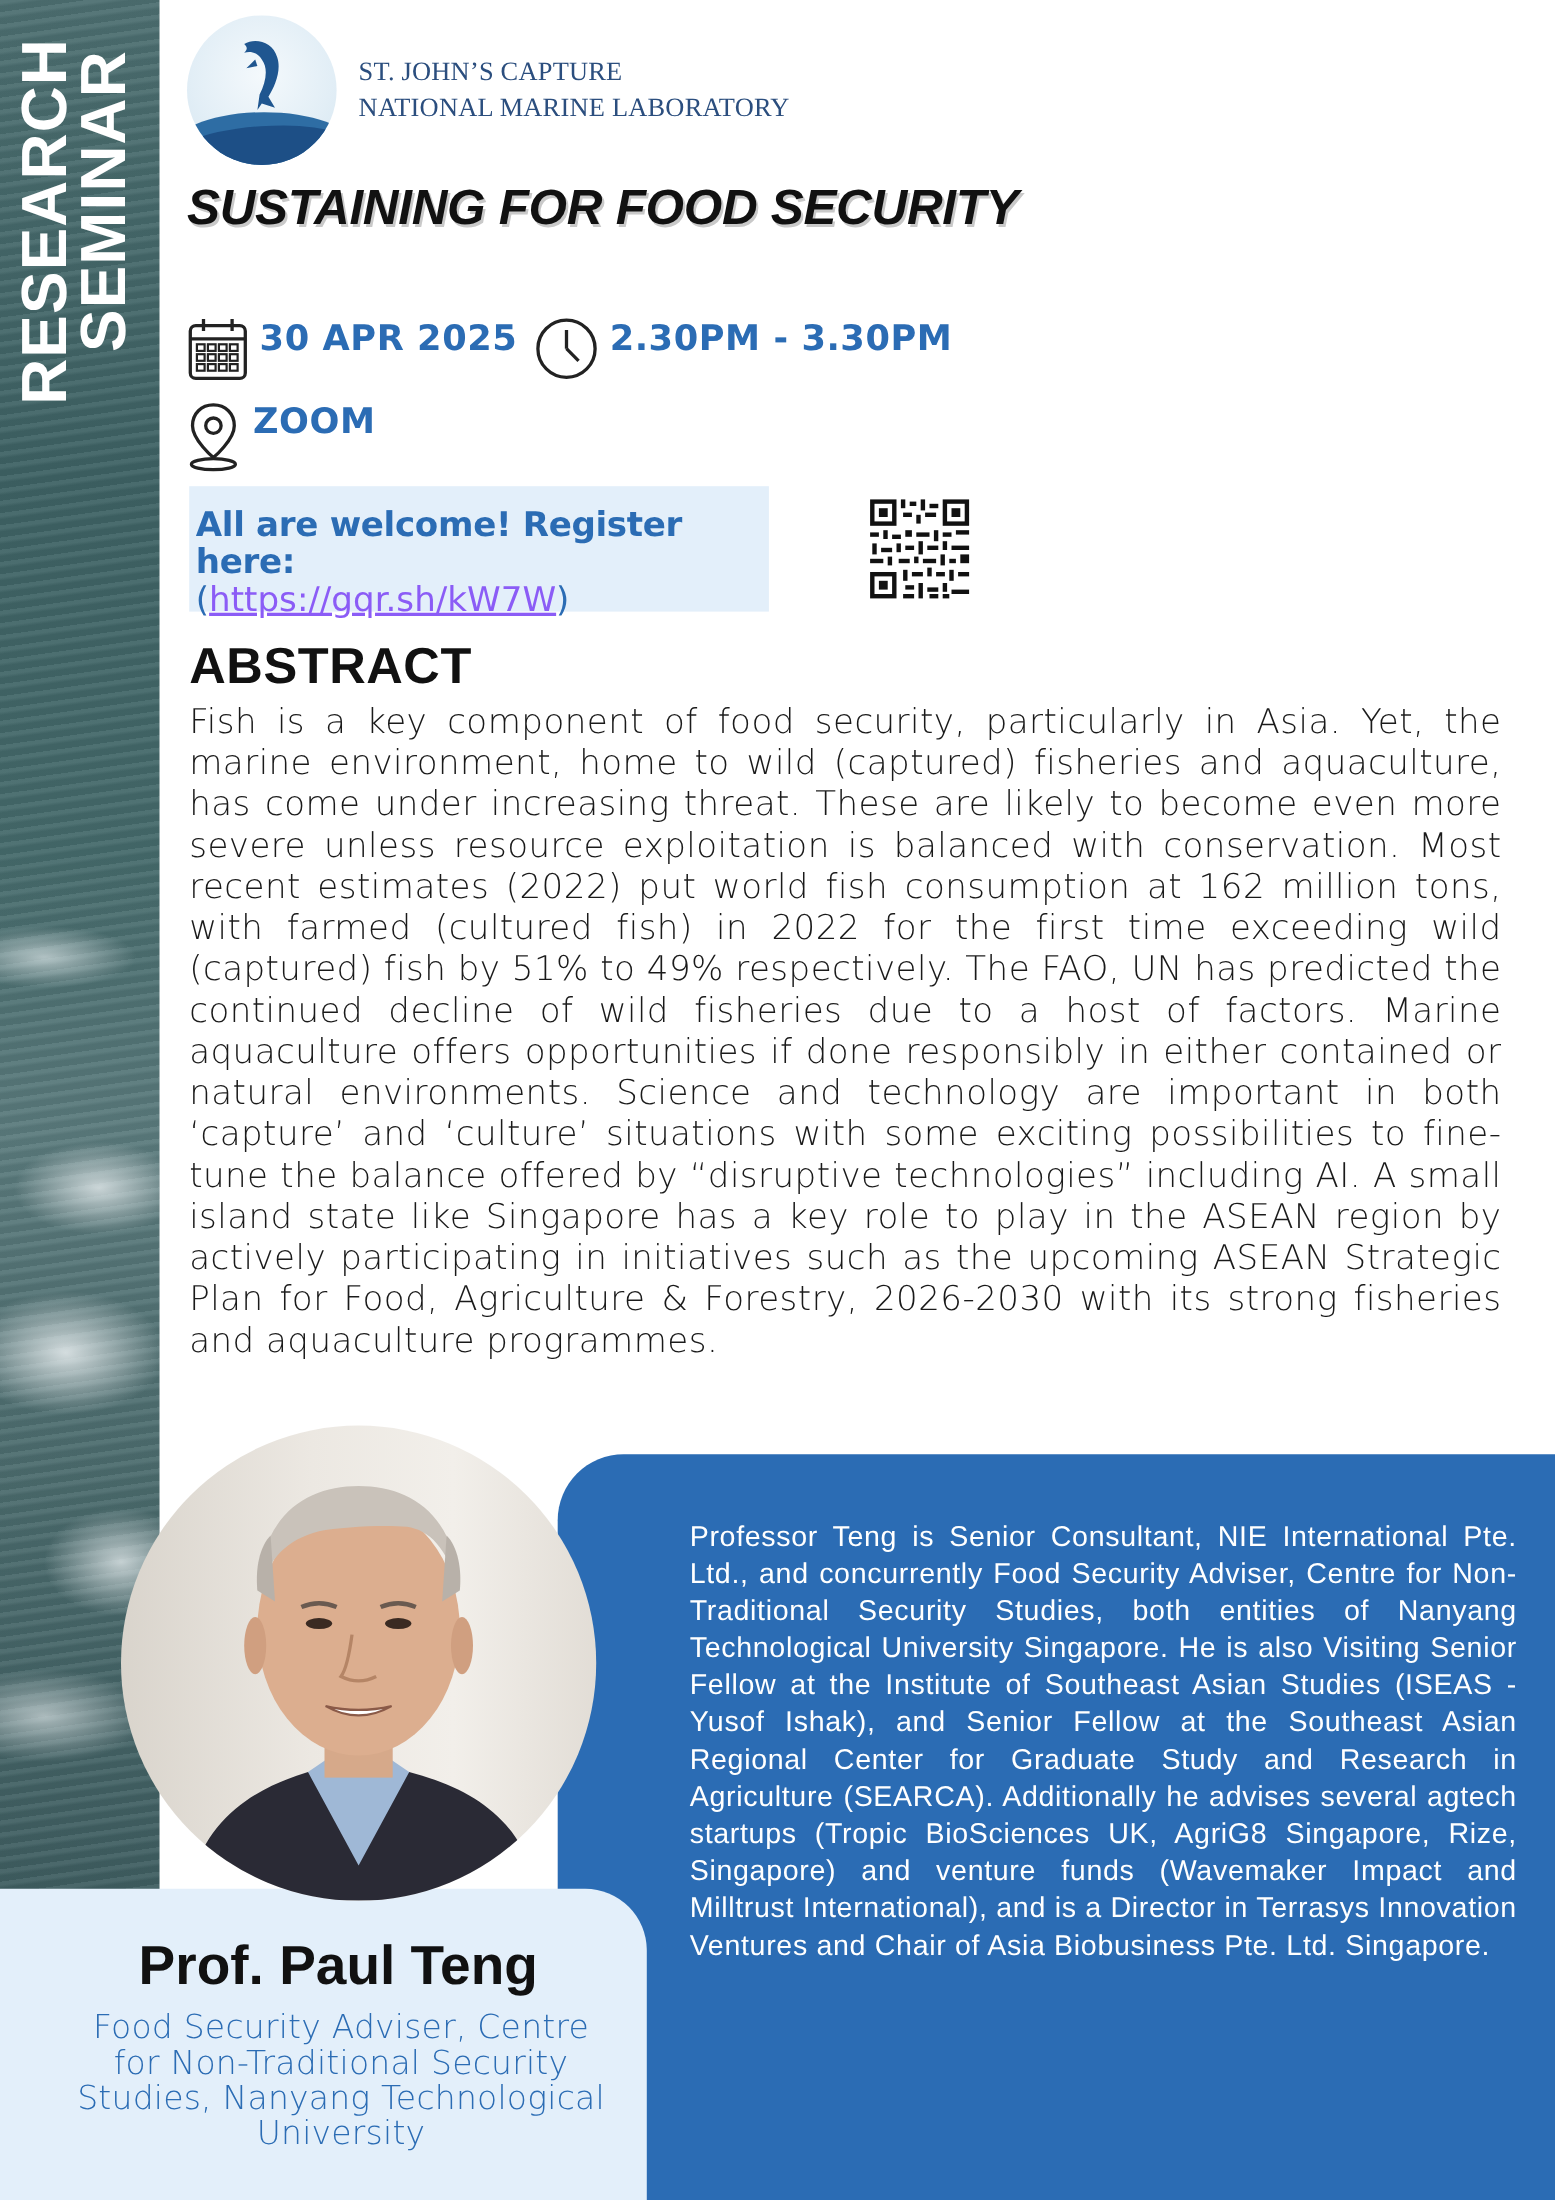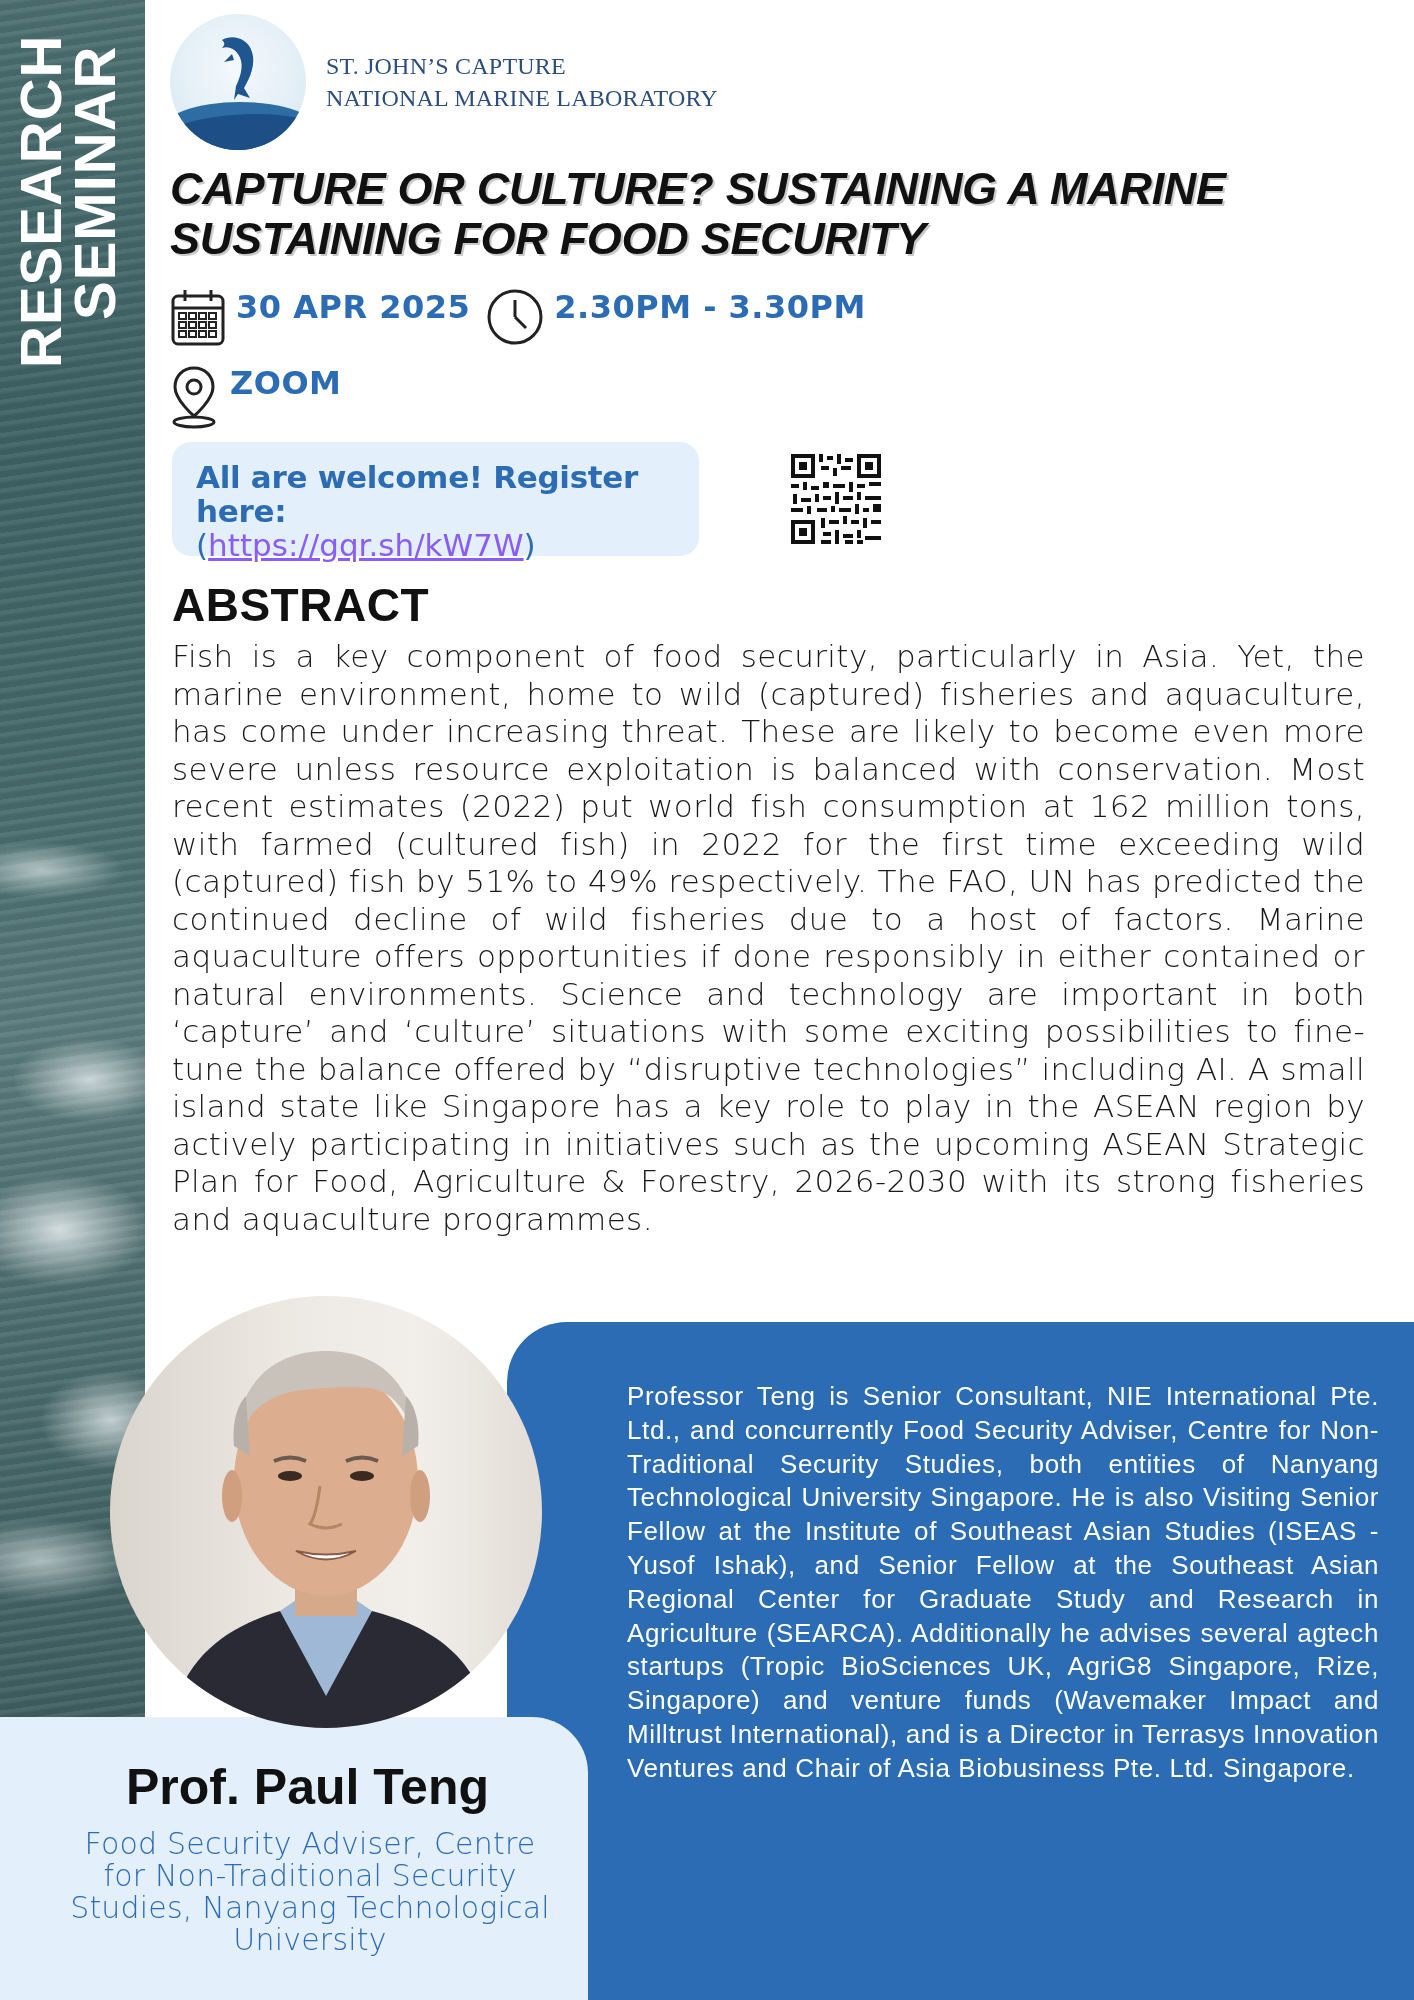--- a/index.html
+++ b/index.html
@@ -42,21 +42,21 @@
   .title { position: absolute; left: 170px; top: 164px; width: 1180px;
     font-family: "Liberation Sans", sans-serif; font-weight: 900; font-style: italic;
     font-size: 45px; line-height: 50px; color: #111111; letter-spacing: -0.3px;
     text-shadow: 2px 2px 0 #c9c9c9; }
 
   .meta-row { position: absolute; left: 170px; display: flex; align-items: flex-start; }
   .meta-text { font-family: "DejaVu Sans", sans-serif; font-weight: 700; color: #2b6cb4; font-size: 32px; letter-spacing: 0.5px; }
   .icon svg { display: block; }
 
   
-  .register { position: absolute; left: 172px; top: 442px; width: 527px; height: 114px; background: #e3effa; padding: 18px 24px; border-radius: 19px; }
+  .register { position: absolute; left: 172px; top: 442px; width: 527px; height: 114px; background: #e3effa; padding: 18px 6px; }
   .register .r1 { font-family: "DejaVu Sans", sans-serif; font-weight: 700; color: #2b6cb4; font-size: 31px; line-height: 34px; letter-spacing: -0.3px; }
   .register .r2 { font-family: "DejaVu Sans", sans-serif; color: #2b6cb4; font-size: 31px; line-height: 34px; }
   .register .r2 a { color: #8b5cf6; text-decoration: underline; }
   .qr { position: absolute; left: 779px; top: 442px; width: 114px; height: 114px; background: #ffffff; }
 
   
   .abstract-heading { position: absolute; left: 172px; top: 578px; font-family: "Liberation Sans", sans-serif;
     font-weight: 700; font-size: 46px; color: #111111; letter-spacing: 0.5px; }
   .abstract-body { position: absolute; left: 172px; top: 638px; width: 1193px;
     font-family: "DejaVu Sans", sans-serif; font-size: 31px; line-height: 37.5px; color: #1a1a1a;
@@ -95,21 +95,20 @@
   </svg>
   <div class="wave1"></div>
   <div class="wave2"></div>
 </div>
 <div class="org-name">
   <div>ST. JOHN’S CAPTURE</div>
   <div>NATIONAL MARINE LABORATORY</div>
 </div>
 
 <div class="title">
-  <div>CAPTURE OR CULTURE? SUSTAINING A MARINE</div>
   <div>SUSTAINING FOR FOOD SECURITY</div>
 </div>
 
 <div class="meta-row" style="top: 288px;">
   <span class="icon" style="margin-right:10px;">
     <svg width="56" height="60" viewBox="0 0 56 60">
       <rect x="3" y="8" width="50" height="48" rx="5" fill="none" stroke="#222" stroke-width="3"></rect>
       <line x1="3" y1="20" x2="53" y2="20" stroke="#222" stroke-width="3"></line>
       <line x1="15" y1="2" x2="15" y2="13" stroke="#222" stroke-width="3"></line>
       <line x1="41" y1="2" x2="41" y2="13" stroke="#222" stroke-width="3"></line>

